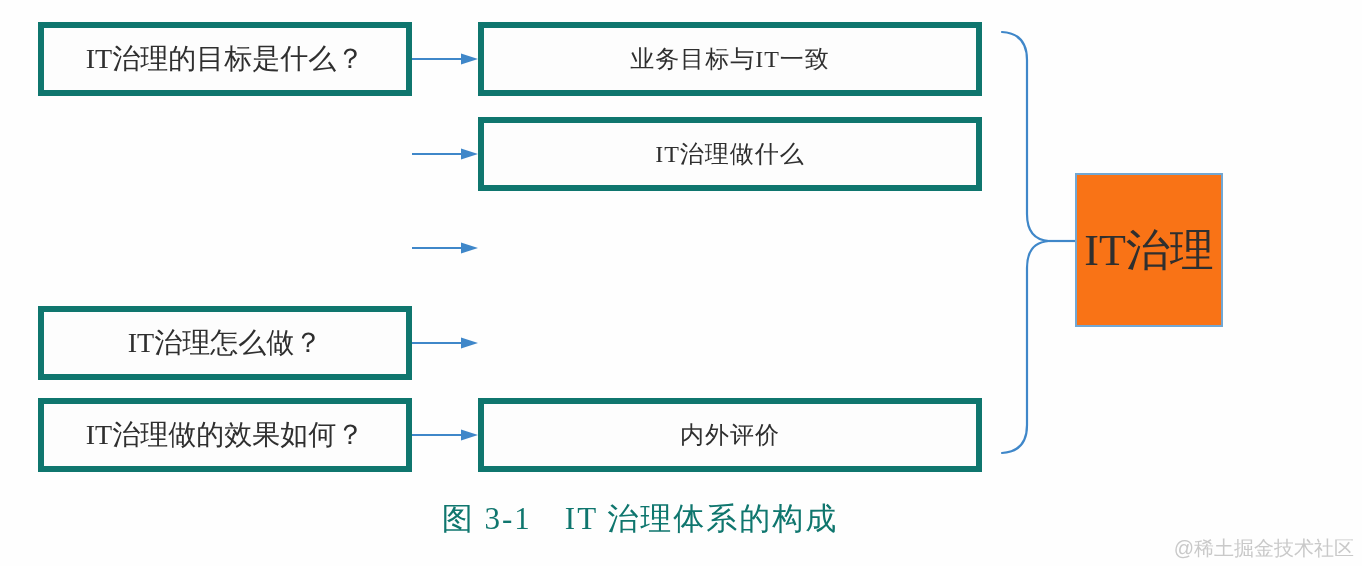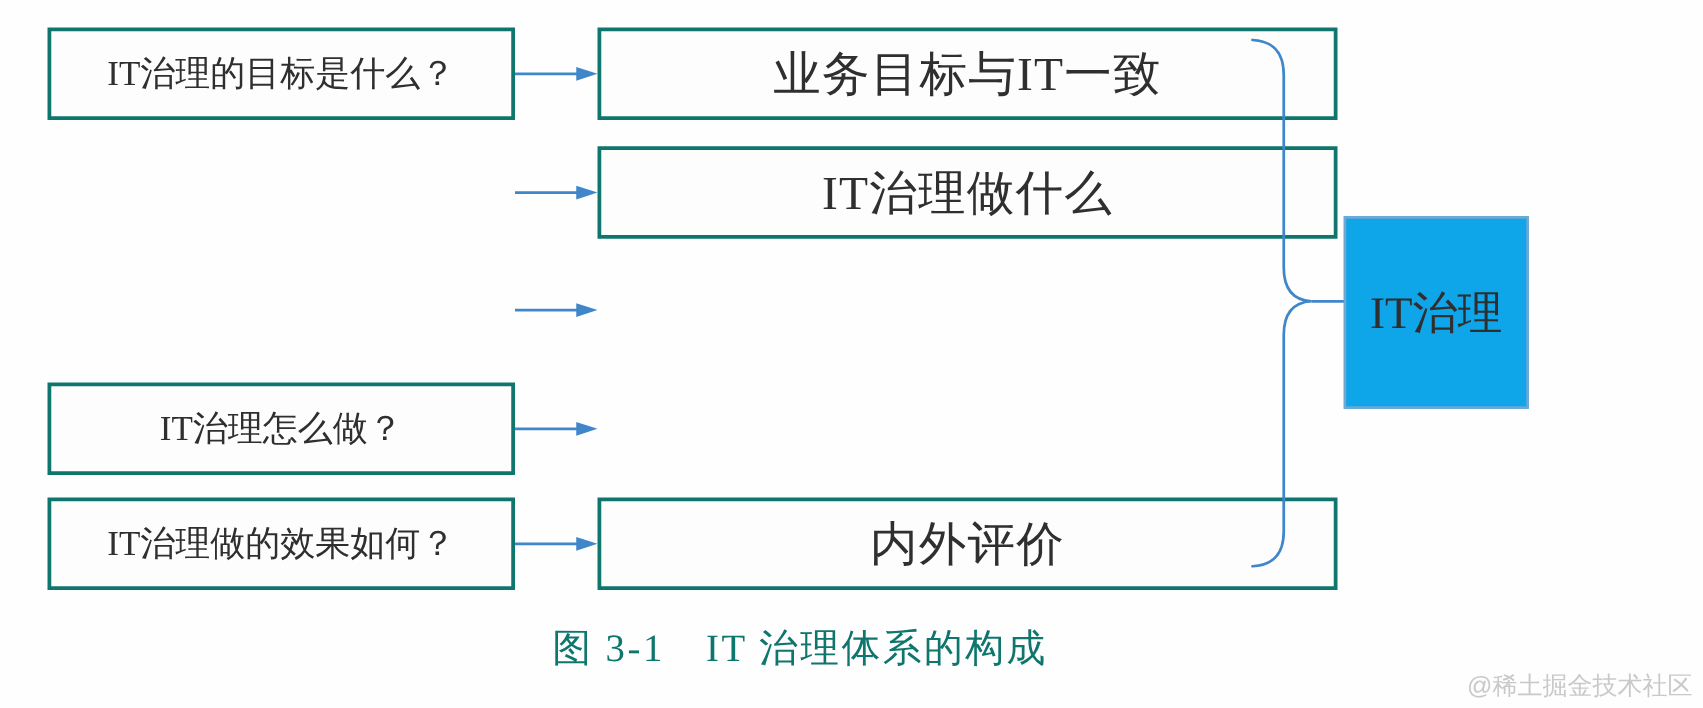--- a/index.html
+++ b/index.html
@@ -12,45 +12,45 @@
     width: 1362px;
     height: 566px;
     background: #fefefe;
     overflow: hidden;
   }
   .row { position: absolute; left: 0; width: 100%; height: 74px; }
   .box {
     position: absolute;
     top: 0;
     height: 74px;
-    border: 3px solid #0f766e;
+    border: 6px solid #0f766e;
     background: #fdfdfd;
     display: flex;
     align-items: center;
     justify-content: center;
     box-sizing: border-box;
     color: #2f2f2f;
   }
   .qbox { left: 38px; width: 374px; font-size: 28px; }
-  .abox { left: 478px; width: 592px; font-size: 38px; letter-spacing: 1px; }
+  .abox { left: 478px; width: 504px; font-size: 24px; letter-spacing: 1px; }
   .arrow-svg { position: absolute; left: 412px; top: 29px; display: block; }
   .brace-svg { position: absolute; left: 1000px; top: 30px; display: block; }
   .result-box {
     position: absolute;
     left: 1075px;
     top: 173px;
     width: 148px;
     height: 154px;
     border: 2px solid #72a7d3;
-    background: #0ea5e9;
+    background: #f97316;
     display: flex;
     align-items: center;
     justify-content: center;
     box-sizing: border-box;
-    font-size: 36px;
+    font-size: 44px;
     color: #2f2f2f;
   }
   .caption {
     position: absolute;
     left: 0;
     top: 498px;
     width: 1280px;
     text-align: center;
     font-size: 31px;
     color: #0f766e;

